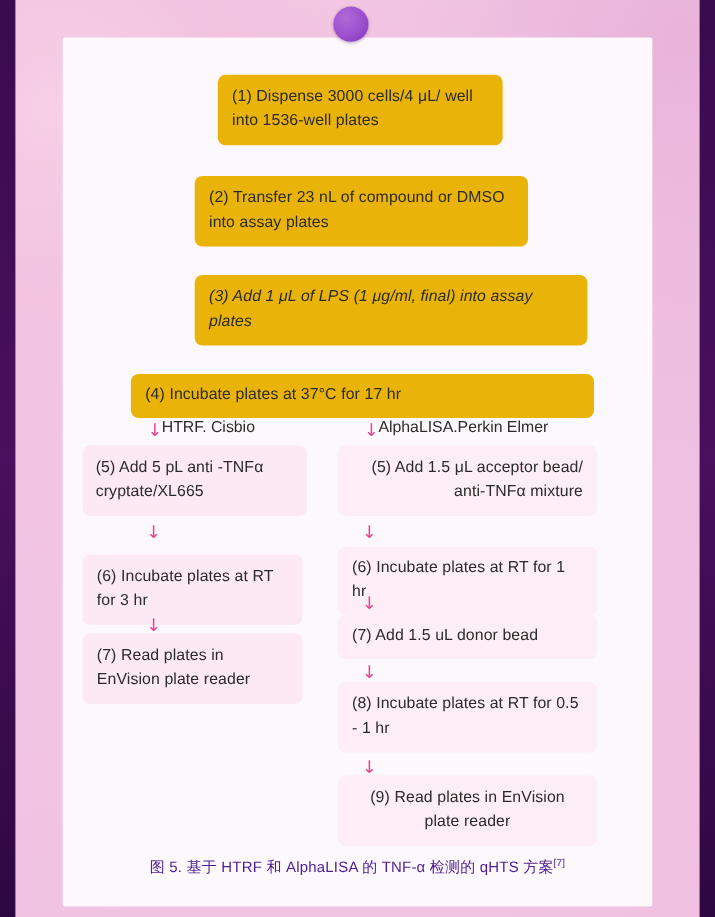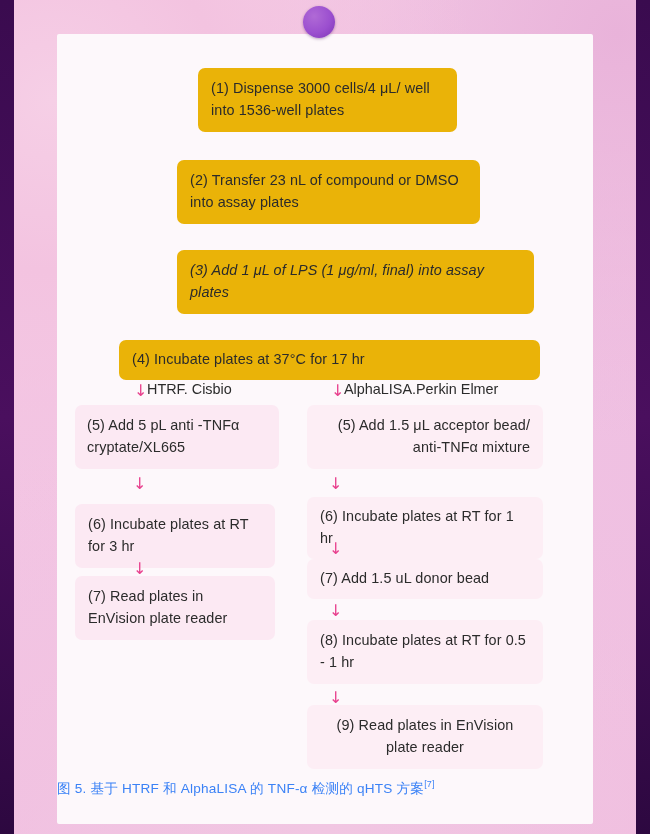--- a/index.html
+++ b/index.html
@@ -90,22 +90,23 @@
     position: absolute;
     font-size: 14.4px;
     color: #2b2b2b;
     white-space: nowrap;
   }
   .caption {
     position: absolute;
     left: 0;
     top: 745px;
     width: 536px;
+    text-align: center;
     font-size: 13.6px;
-    color: #3b82f6;
+    color: #4c1d95;
     letter-spacing: 0.2px;
   }
   .caption sup {
     font-size: 9px;
     vertical-align: super;
   }
 </style>
 </head>
 <body>
 

